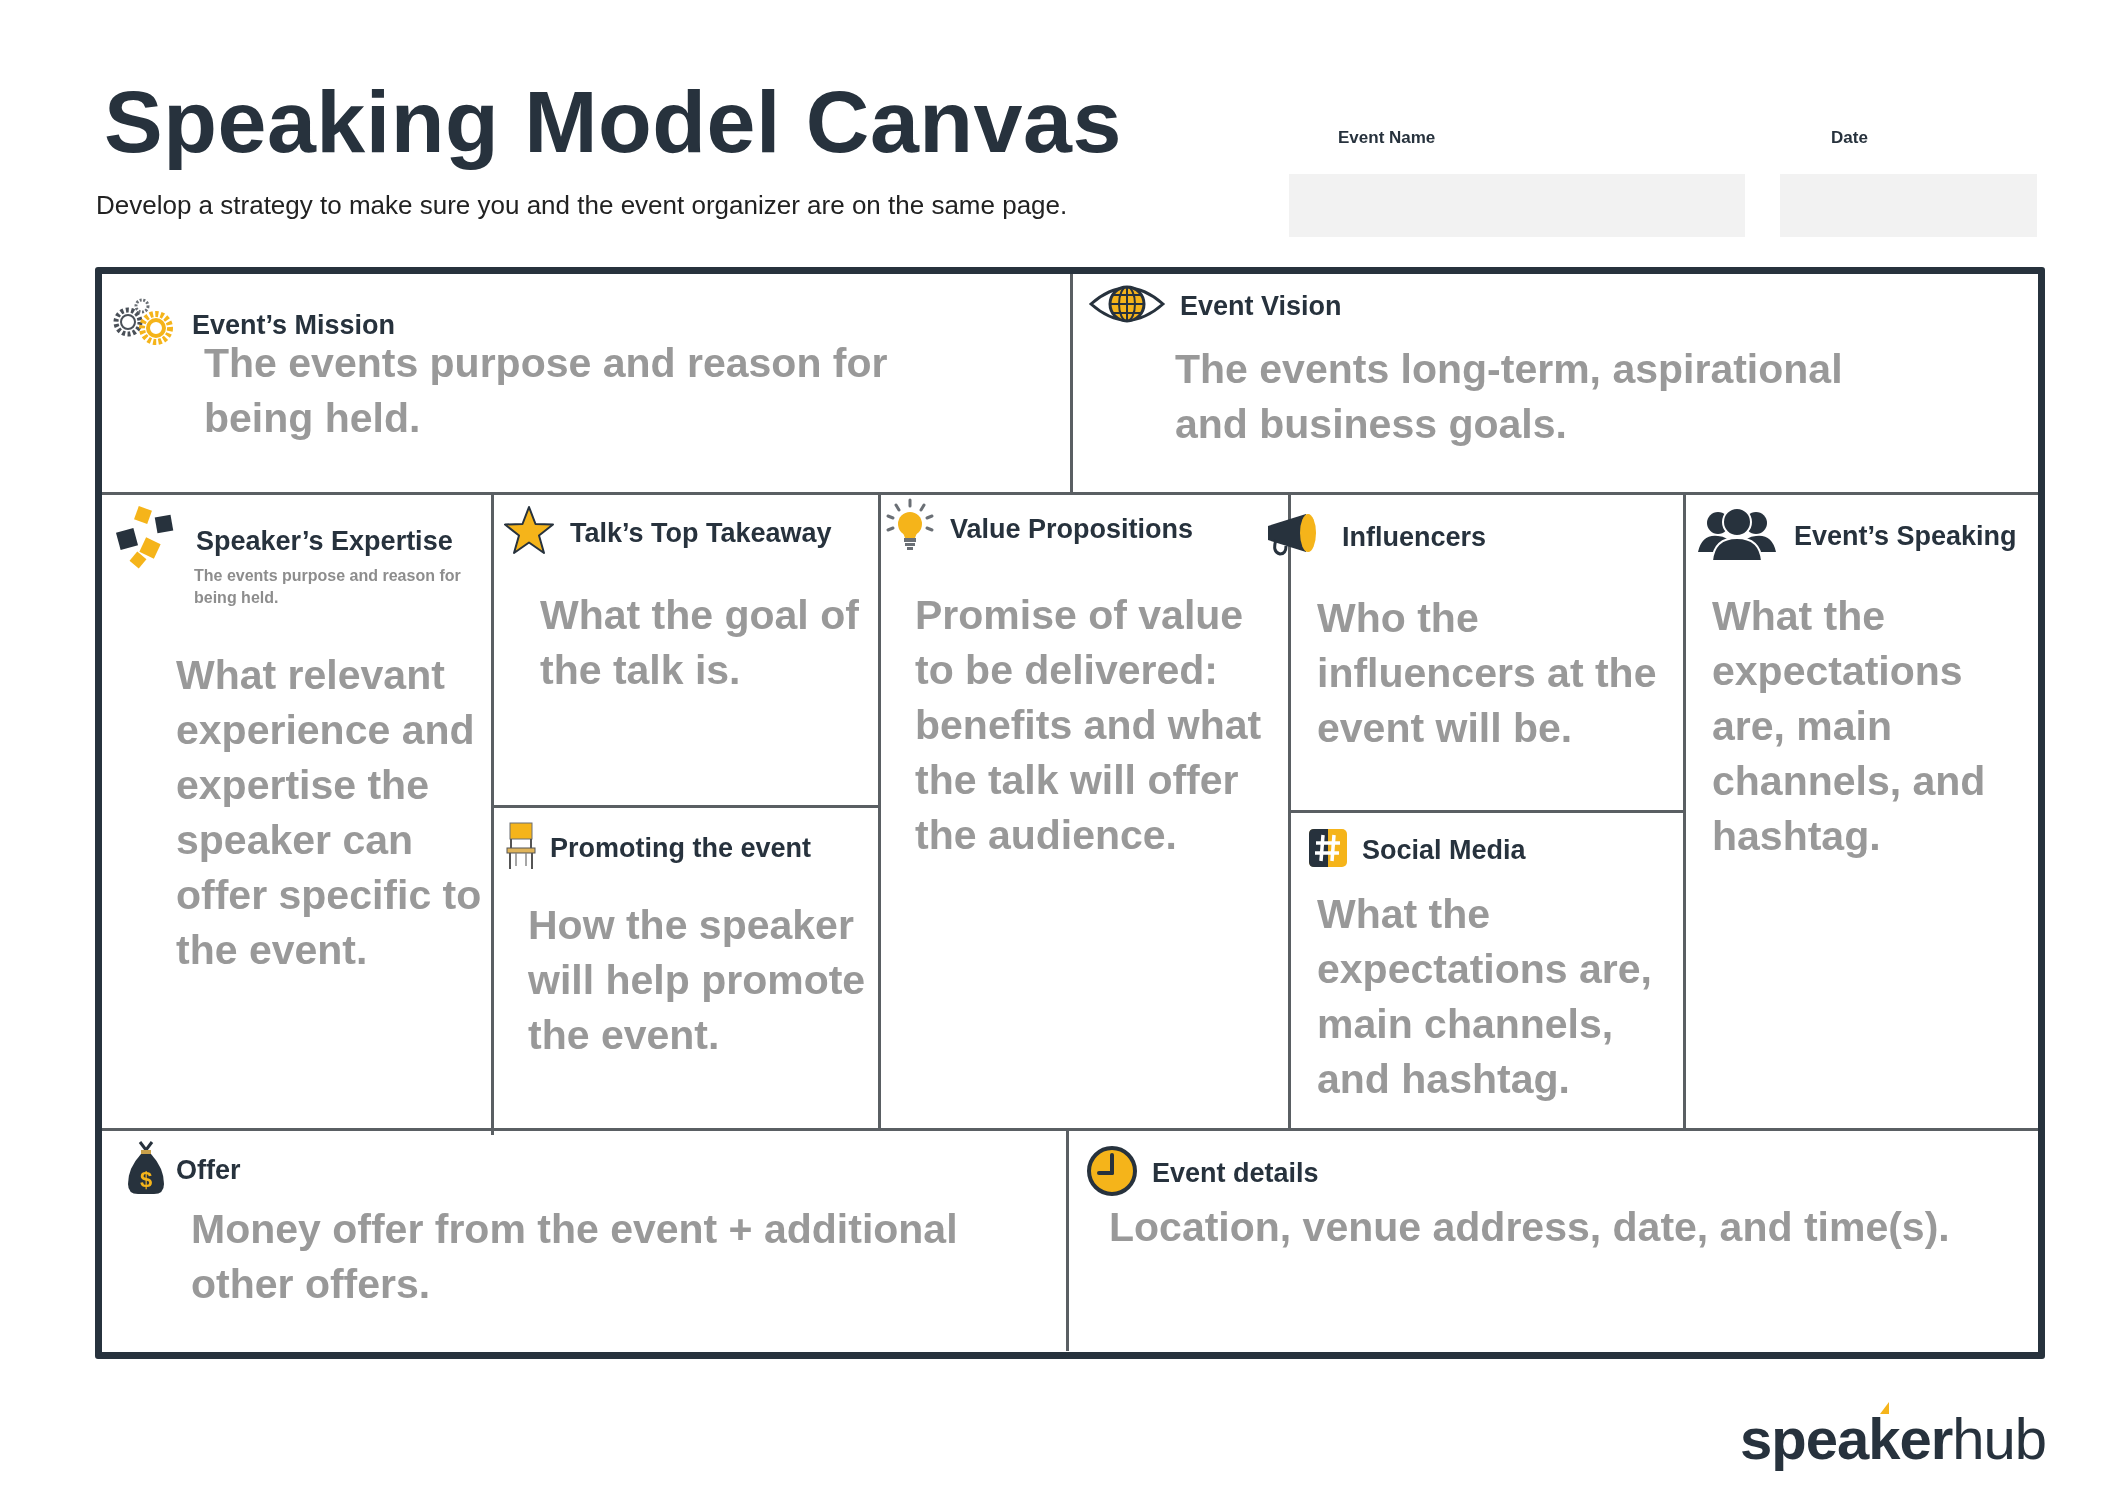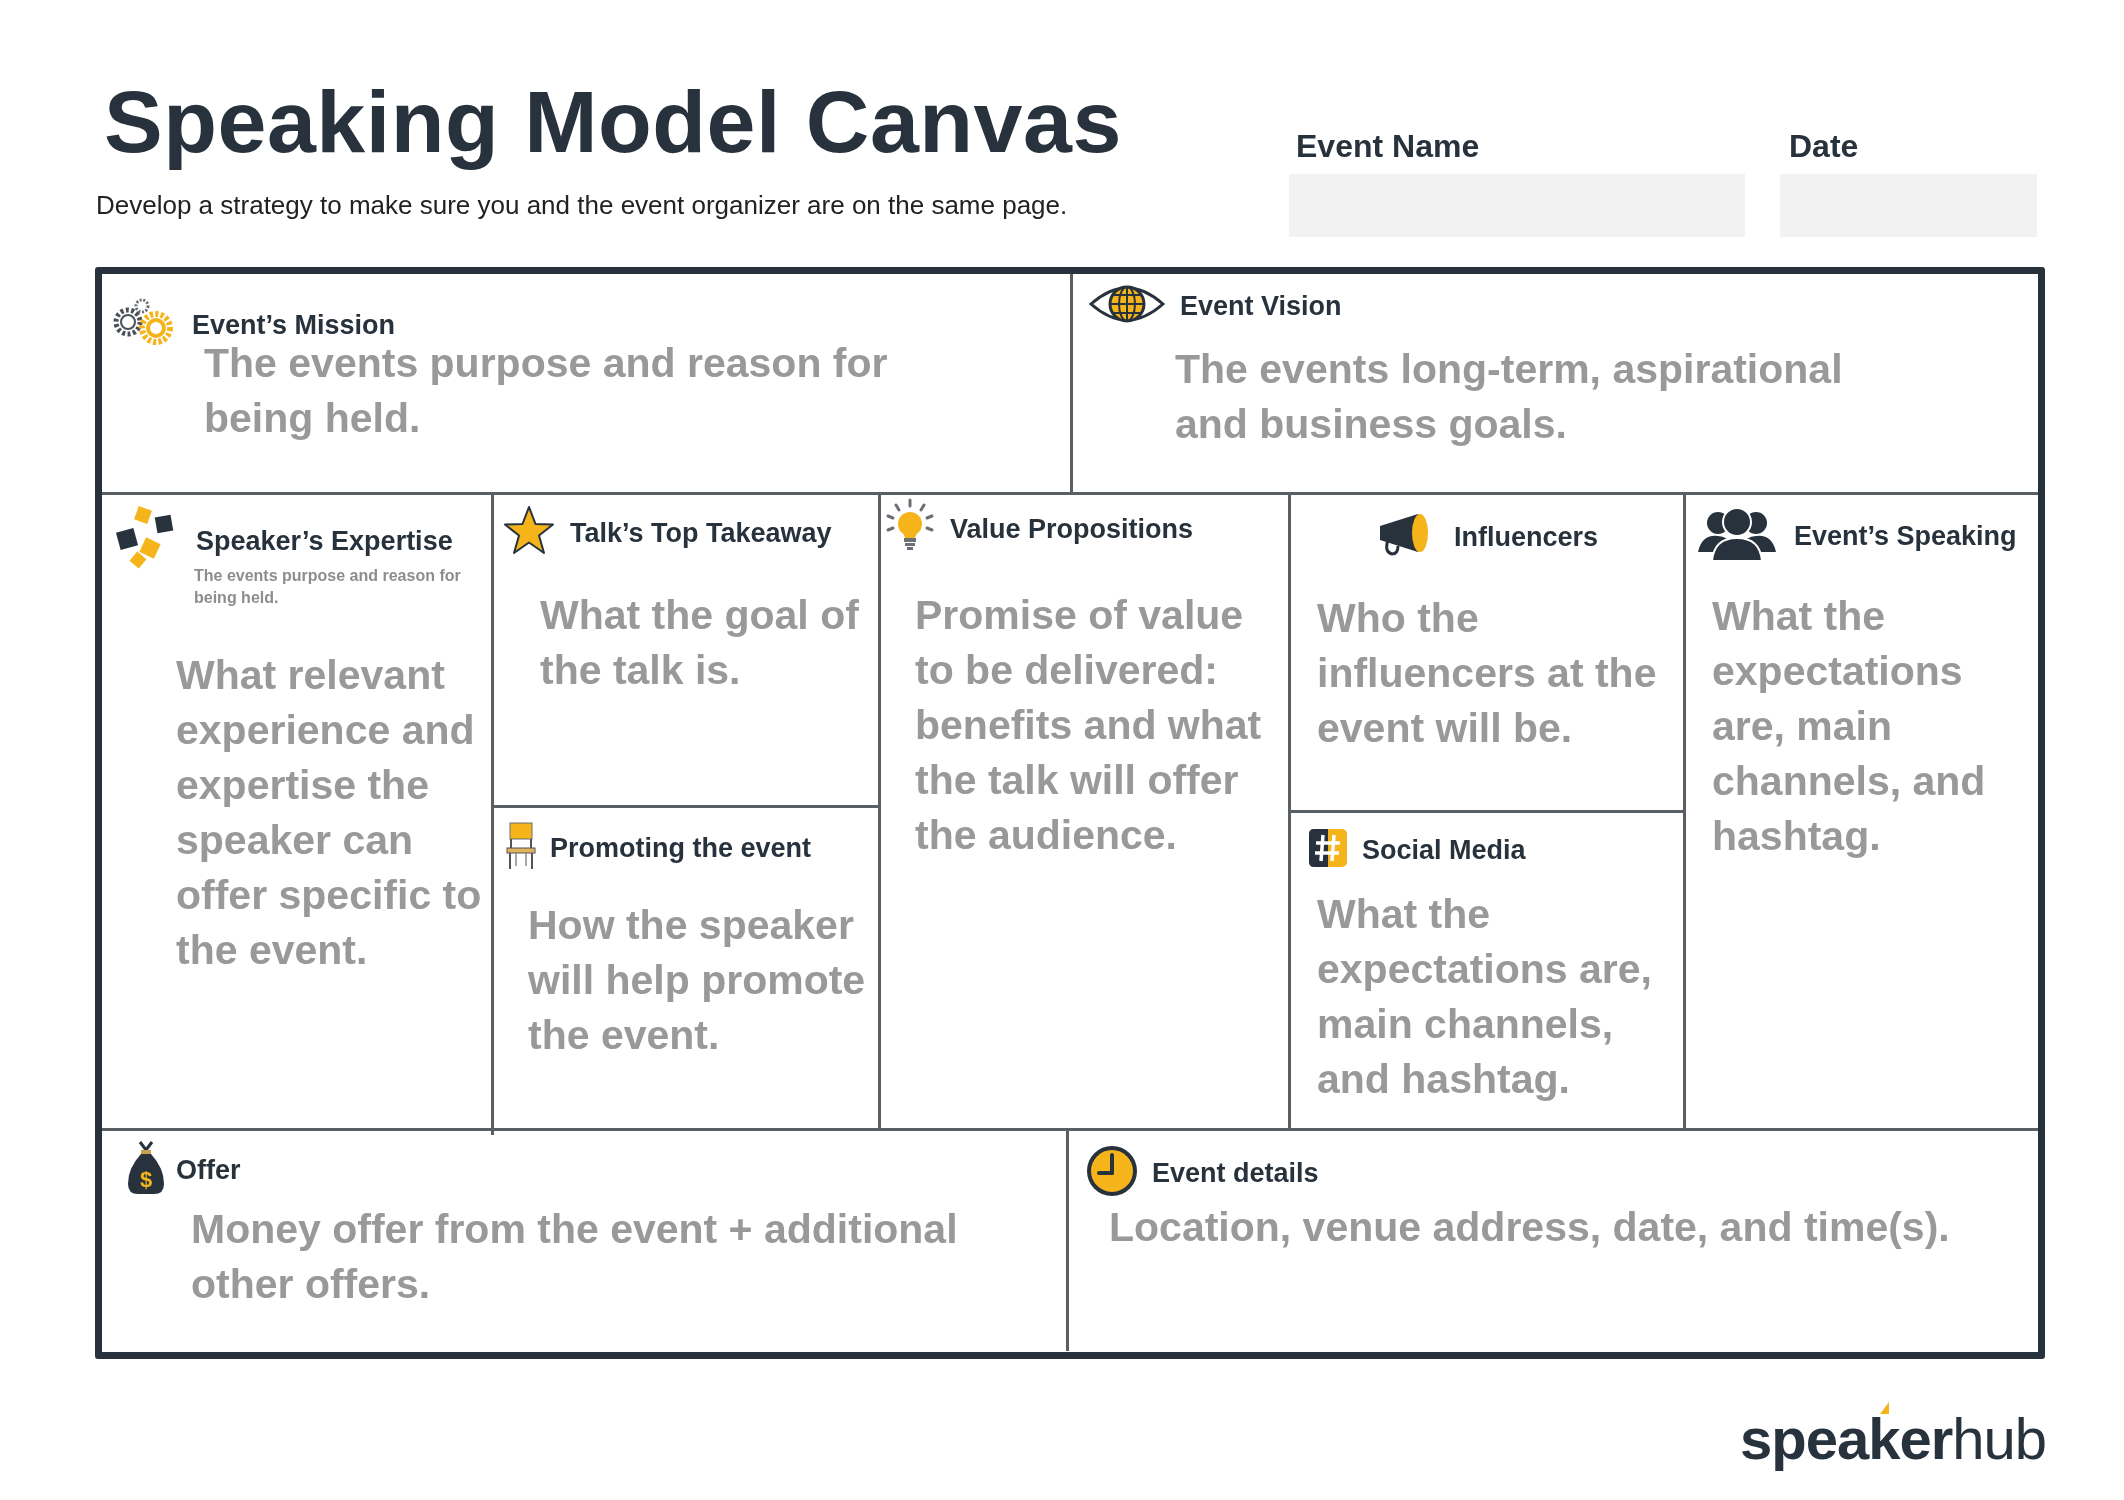--- a/index.html
+++ b/index.html
@@ -2,21 +2,21 @@
 <html><head>
 <meta charset="utf-8">
 <style>
   * { box-sizing: border-box; margin: 0; padding: 0; }
   html, body { width: 2124px; height: 1500px; background: #ffffff; overflow: hidden; }
   body { position: relative; font-family: "Liberation Sans", sans-serif; color: #27323d; }
 
   .title { position: absolute; left: 104px; top: 78px; font-size: 88px; font-weight: 700; color: #27323d; letter-spacing: 0.5px; line-height: 1; }
   .subtitle { position: absolute; left: 96px; top: 190px; font-size: 26px; color: #222; }
 
-  .field-label { position: absolute; top: 128px; font-size: 32px; font-weight: 700; color: #27323d; }
+  .field-label { position: absolute; top: 128px; font-size: 17px; font-weight: 700; color: #27323d; margin-left: 42px; }
   .field-input { position: absolute; top: 174px; height: 63px; background: #f2f2f2; border: none; outline: none; font-family: "Liberation Sans", sans-serif; font-size: 24px; padding: 0 14px; color: #333; }
 
   .canvas { position: absolute; left: 95px; top: 267px; width: 1950px; height: 1092px; border: 7px solid #27323d; border-radius: 3px; }
   .line-h { position: absolute; height: 3px; background: #5a5f63; }
   .line-v { position: absolute; width: 3px; background: #5a5f63; }
 
   .block { position: absolute; }
   .block-head { position: absolute; display: flex; align-items: center; gap: 14px; }
   .block-title { font-size: 27px; font-weight: 700; color: #27323d; white-space: nowrap; }
   .block-body { position: absolute; font-size: 41px; font-weight: 700; color: #999999; line-height: 55px; }
@@ -153,21 +153,21 @@
         <rect x="21" y="45" width="10" height="3" fill="#6a6f75"></rect>
         <rect x="23" y="49" width="6" height="3" fill="#6a6f75"></rect>
       </svg>
     </span>
     <span class="block-title">Value Propositions</span>
   </div>
   <div class="block-body" style="left:915px; top:588px; width:360px;">Promise of value to be delivered: benefits and what the talk will offer the audience.</div>
 </div>
 
 <div class="block">
-  <div class="block-head" style="left:1378px; top:512px;">
+  <div class="block-head" style="left:1266px; top:512px;">
     <span class="icon">
       <svg width="62" height="46" viewBox="0 0 62 46">
         <path d="M2 14 L40 2 L40 40 L2 28 Z" fill="#27323d"></path>
         <ellipse cx="42" cy="21" rx="8" ry="19" fill="#f5b41a"></ellipse>
         <path d="M10 28 Q6 40 14 42 Q20 42 20 34" fill="none" stroke="#27323d" stroke-width="3"></path>
       </svg>
     </span>
     <span class="block-title">Influencers</span>
   </div>
   <div class="block-body" style="left:1317px; top:559px; width:360px;margin-top:32px;">Who the influencers at the event will be.</div>

